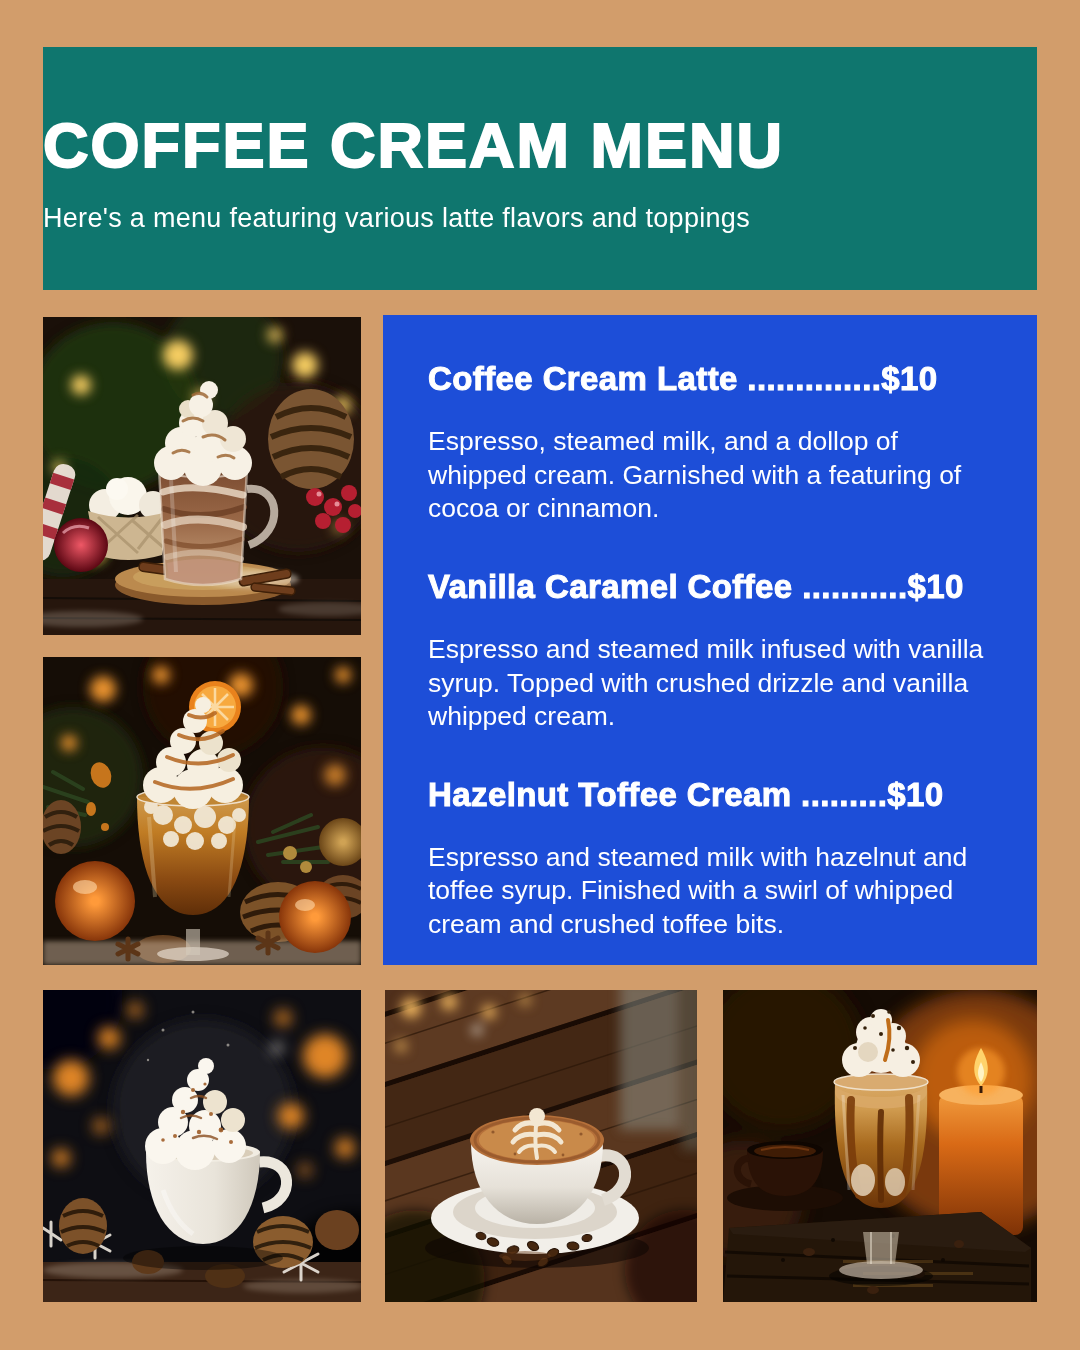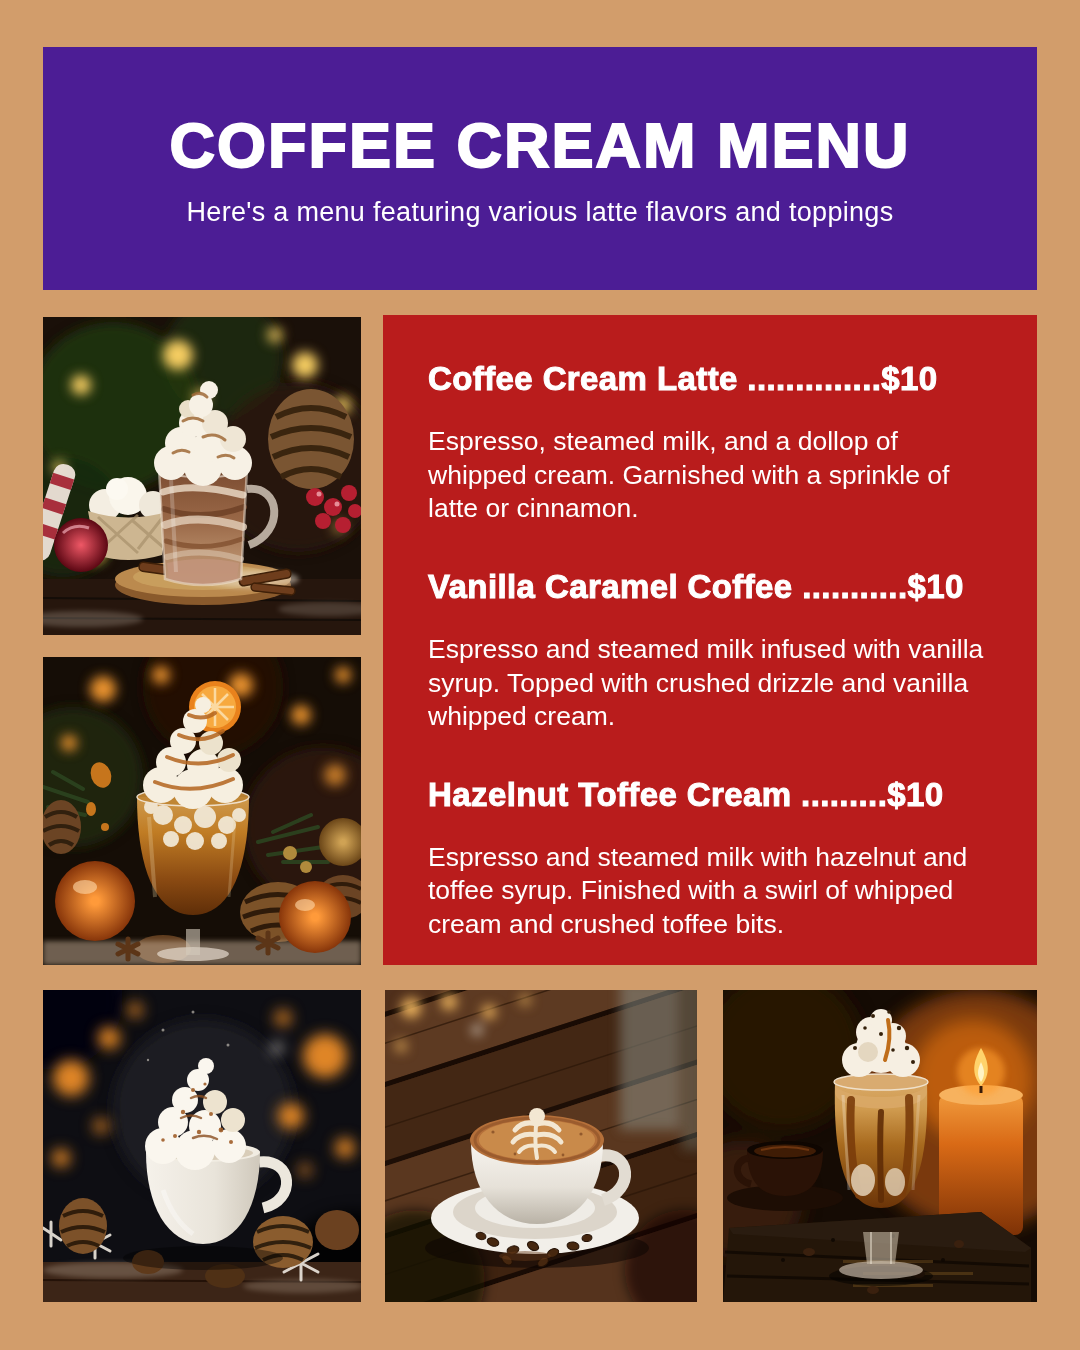--- a/index.html
+++ b/index.html
@@ -1,24 +1,24 @@
 <!DOCTYPE html>
 <html><head>
 <meta charset="utf-8">
 <style>
   html,body{margin:0;padding:0;background:#d29d6b;}
   .page{position:relative;width:1080px;height:1350px;background:#d29d6b;
         font-family:"Liberation Sans",sans-serif;overflow:hidden;}
   .hero{position:absolute;left:43px;top:47px;width:994px;height:243px;
-        background:#4c1d95;color:#fff;text-align:center;box-sizing:border-box;}
+        background:#0f766e;color:#fff;text-align:left;box-sizing:border-box;}
   .hero h1{margin:62px 0 0;font-size:63px;font-weight:bold;letter-spacing:2px;
            -webkit-text-stroke:2px #ffffff;}
-  .hero p{margin:16px 0 0;font-size:27px;font-weight:400;letter-spacing:.3px;}
+  .hero p{margin:22px 0 0;font-size:27px;font-weight:400;letter-spacing:.3px;}
   .panel{position:absolute;left:383px;top:315px;width:654px;height:650px;
-         background:#b91c1c;color:#fff;box-sizing:border-box;padding:45px 44px 0 45px;}
+         background:#1d4ed8;color:#fff;box-sizing:border-box;padding:45px 44px 0 45px;}
   .menu-item h3{margin:0 0 27px;font-size:33px;font-weight:bold;letter-spacing:.4px;
                 -webkit-text-stroke:1px #ffffff;white-space:nowrap;}
   .menu-item p{margin:0 0 42px;font-size:26.5px;line-height:1.27;max-width:578px;}
   .photo{position:absolute;margin:0;padding:0;overflow:hidden;background:#1a1009;}
   .photo svg{display:block;width:100%;height:100%;}
   .p1{left:43px;top:317px;width:318px;height:318px;}
   .p2{left:43px;top:657px;width:318px;height:308px;}
   .p3{left:43px;top:990px;width:318px;height:312px;}
   .p4{left:385px;top:990px;width:312px;height:312px;}
   .p5{left:723px;top:990px;width:314px;height:312px;}
@@ -155,21 +155,21 @@
         <path d="M160,120 q12,-5 22,3"></path>
           <path d="M130,136 q8,-5 16,-1"></path>
           <path d="M175,140 q9,-4 16,1"></path>
       </g>
     </svg>
   </figure>
 
   <section class="panel">
     <article class="menu-item">
       <h3><span>Coffee Cream Latte</span><span> ..............</span><span>$10</span></h3>
-      <p>Espresso, steamed milk, and a dollop of whipped cream. Garnished with a sprinkle of latte or cinnamon.</p>
+      <p>Espresso, steamed milk, and a dollop of whipped cream. Garnished with a featuring of cocoa or cinnamon.</p>
     </article>
     <article class="menu-item">
       <h3><span>Vanilla Caramel Coffee</span><span> ...........</span><span>$10</span></h3>
       <p>Espresso and steamed milk infused with vanilla syrup. Topped with crushed drizzle and vanilla whipped cream.</p>
     </article>
     <article class="menu-item">
       <h3><span>Hazelnut Toffee Cream</span><span> .........</span><span>$10</span></h3>
       <p>Espresso and steamed milk with hazelnut and toffee syrup. Finished with a swirl of whipped cream and crushed toffee bits.</p>
     </article>
   </section>

